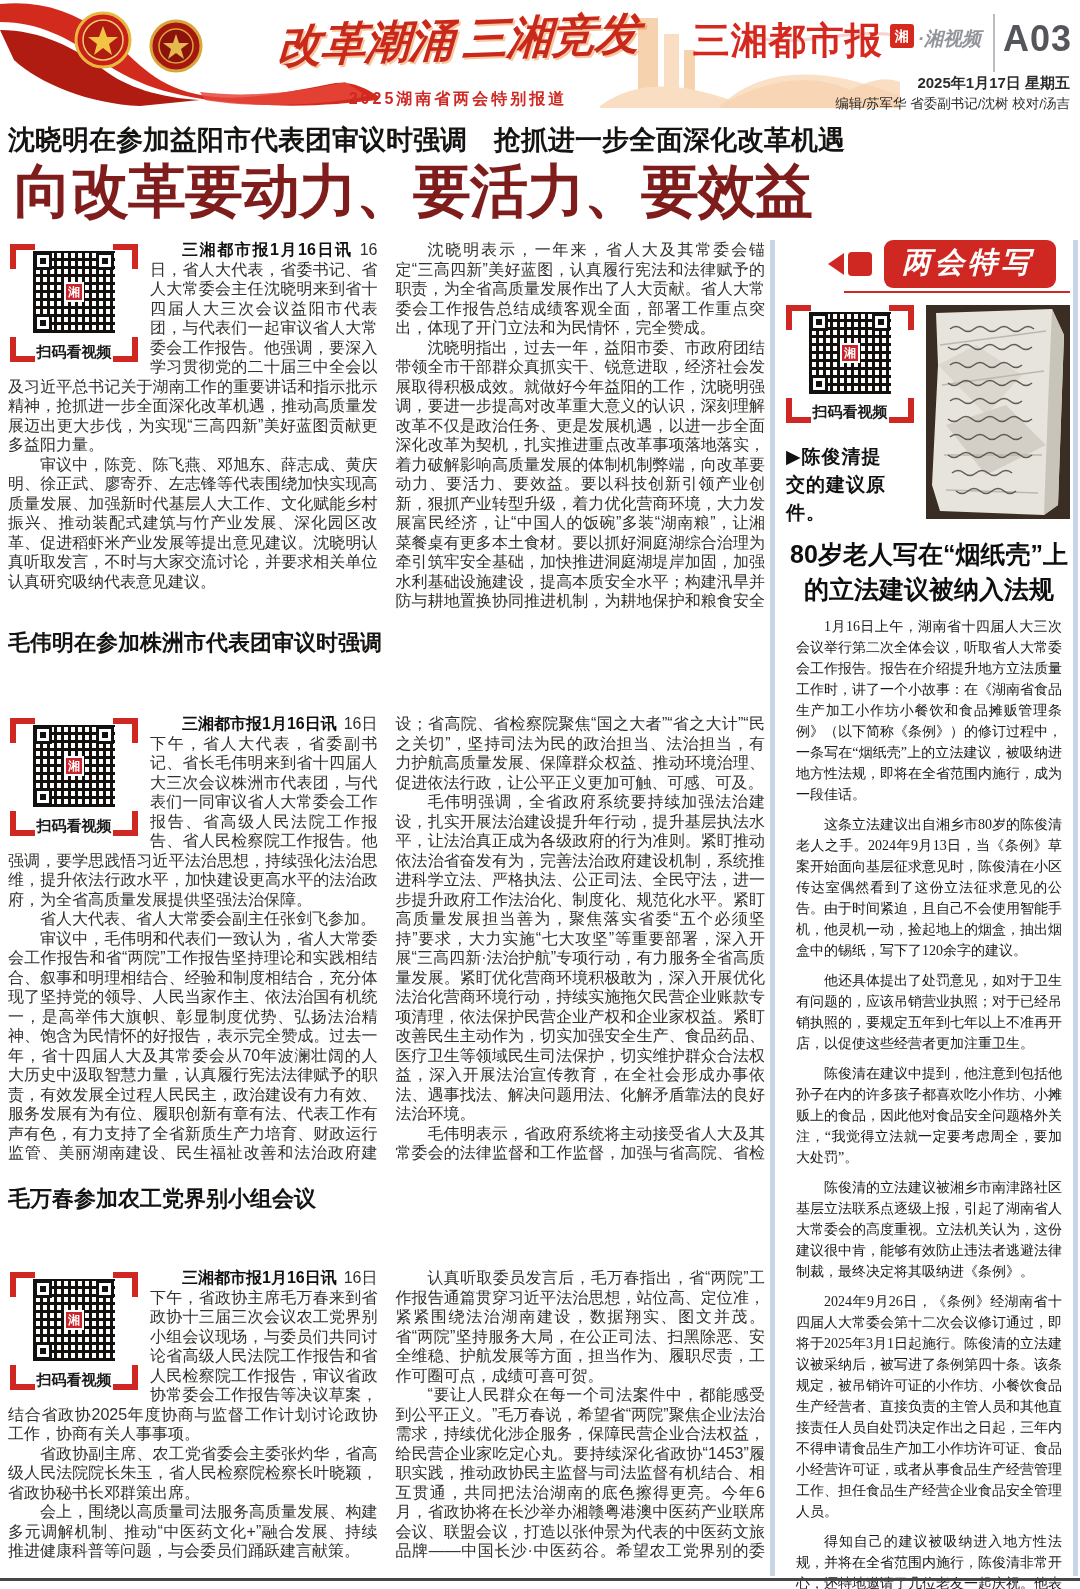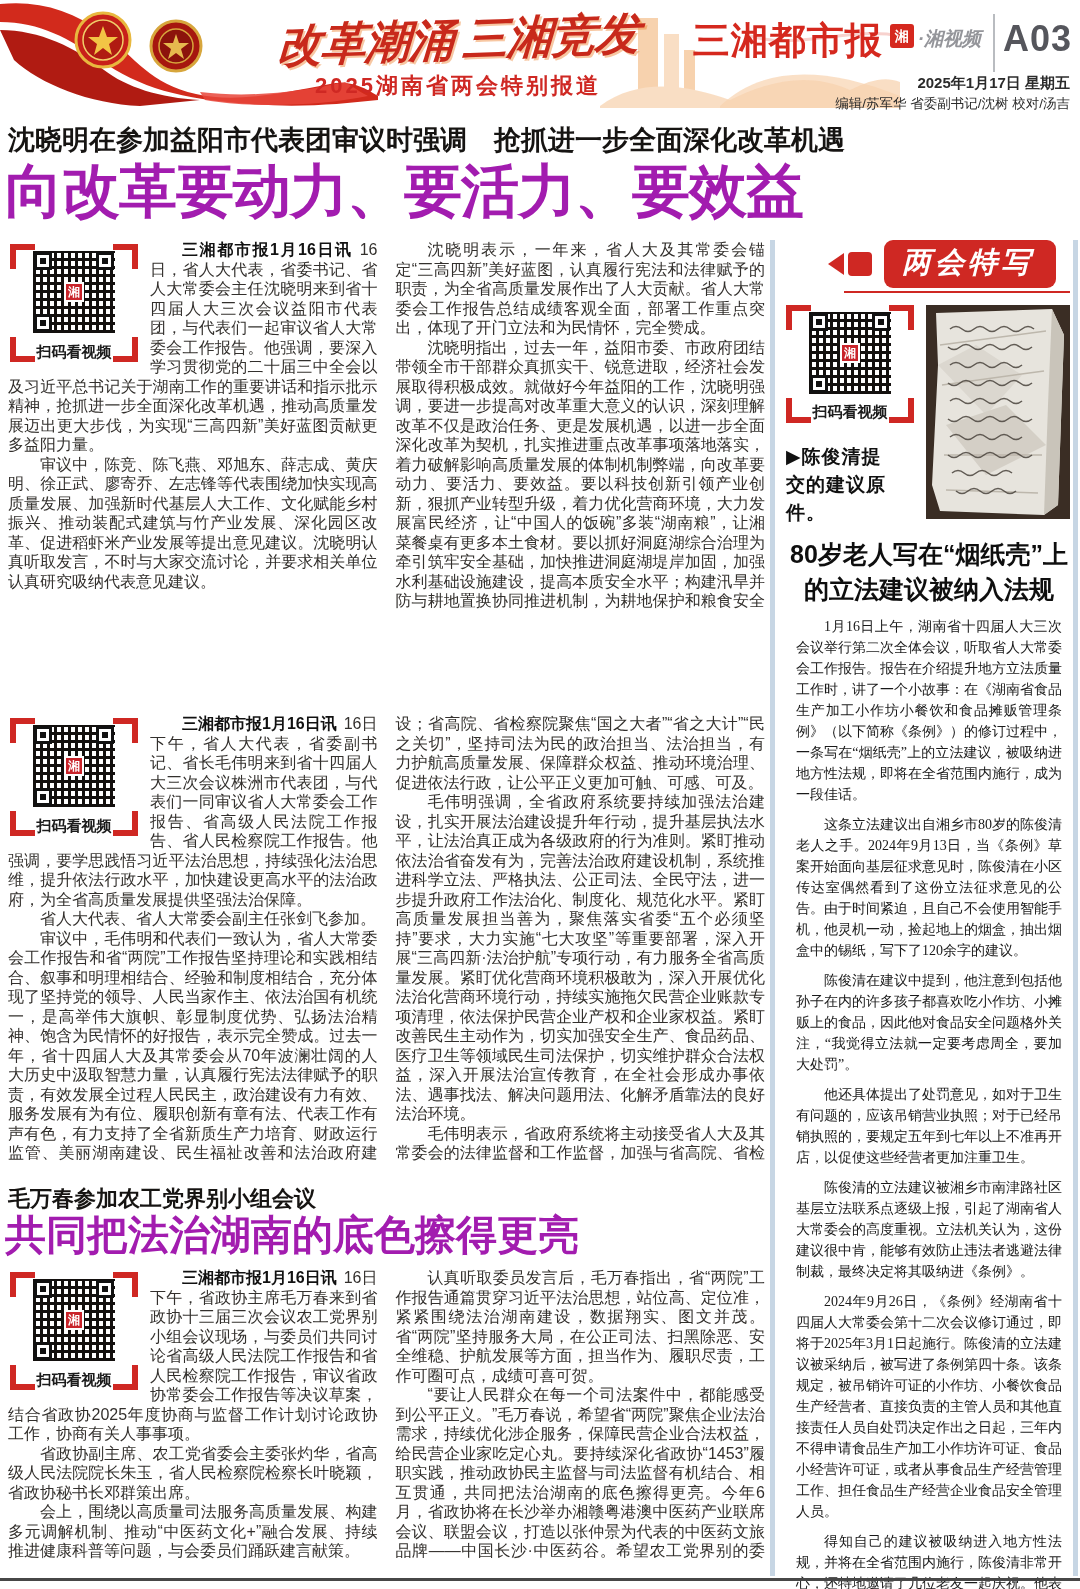--- a/index.html
+++ b/index.html
@@ -11,35 +11,35 @@
   }
   
   .hdr-art { position:absolute; left:0; top:0; }
   .hdr-title { position:absolute; left:258px; top:16px; width:400px; text-align:center; }
   .hdr-calli {
     font-family:"Liberation Serif","DejaVu Serif",serif; font-style:italic; font-weight:900;
     font-size:45px; line-height:1.08; color:#c8291b; letter-spacing:-1px;
     transform:rotate(-2deg) skewX(-5deg); text-shadow:2px 2px 0 rgba(238,130,48,.45);
     white-space:nowrap;
   }
-  .hdr-sub { margin-top:6px; color:#cf2823; font-weight:700; font-size:22px; letter-spacing:3px; white-space:nowrap; }
+  .hdr-sub { margin-top:24px; color:#cf2823; font-weight:700; font-size:16px; letter-spacing:3px; white-space:nowrap; }
   .masthead-row { position:absolute; right:8px; top:10px; display:flex; align-items:flex-start; }
   .mast { color:#d5281e; font-size:37px; font-weight:900; letter-spacing:1px; line-height:1; margin-top:12px; }
   .mastlogo { width:24px; height:24px; background:#d5281e; color:#fff; font-size:14px; text-align:center; line-height:24px; border-radius:3px; margin:14px 4px 0 7px; font-weight:700; }
   .mastsuffix { color:#94959a; font-size:19px; font-style:italic; font-weight:700; margin-top:16px; white-space:nowrap; }
   .hdr-div { width:2px; height:58px; background:#b9bcc0; margin:4px 8px 0 12px; }
   .pageno { color:#55565c; font-size:36px; font-weight:700; line-height:58px; letter-spacing:1px; }
   .hdr-date { position:absolute; right:10px; top:74px; font-size:15px; color:#2b2b2b; font-weight:700; }
   .hdr-staff { position:absolute; right:10px; top:95px; font-size:13.5px; color:#2b2b2b; }
   
   .kicker { position:absolute; left:8px; font-weight:700; color:#161412; white-space:nowrap; }
   .k1 { top:122px; font-size:27px; }
   .k2 { top:628px; font-size:22px; }
   .k3 { top:1184px; font-size:22px; }
-  .headline { position:absolute; left:5px; font-weight:900; color:#a21caf; white-space:nowrap; font-family:"Liberation Sans","DejaVu Sans",sans-serif; }
+  .headline { position:absolute; left:14px; font-weight:900; color:#7f1d1d; white-space:nowrap; font-family:"Liberation Sans","DejaVu Sans",sans-serif; }
   .h1 { top:153px; font-size:58px; letter-spacing:-1px; }
   .h2 { top:652px; font-size:41px; }
   .h3 { top:1208px; font-size:41px; }
   
   .abody {
     position:absolute; left:8px; width:757px; column-count:2; column-gap:18px;
     font-size:16px; line-height:1.22; text-align:justify; color:#33302d;
     word-break:break-all; overflow:hidden;
   }
   .ab1 { top:240px; height:384px; }
@@ -144,20 +144,21 @@
       </div>
       <span class="qrlabel">扫码看视频</span>
     </div>
     <p><b class="dl">三湘都市报1月16日讯</b><span>16日，省人大代表，省委书记、省人大常委会主任沈晓明来到省十四届人大三次会议益阳市代表团，与代表们一起审议省人大常委会工作报告。他强调，要深入学习贯彻党的二十届三中全会以及习近平总书记关于湖南工作的重要讲话和指示批示精神，抢抓进一步全面深化改革机遇，推动高质量发展迈出更大步伐，为实现“三高四新”美好蓝图贡献更多益阳力量。</span></p>
     <p>审议中，陈竞、陈飞燕、邓旭东、薛志成、黄庆明、徐正武、廖寄乔、左志锋等代表围绕加快实现高质量发展、加强新时代基层人大工作、文化赋能乡村振兴、推动装配式建筑与竹产业发展、深化园区改革、促进稻虾米产业发展等提出意见建议。沈晓明认真听取发言，不时与大家交流讨论，并要求相关单位认真研究吸纳代表意见建议。</p>
     <p>沈晓明表示，一年来，省人大及其常委会锚定“三高四新”美好蓝图，认真履行宪法和法律赋予的职责，为全省高质量发展作出了人大贡献。省人大常委会工作报告总结成绩客观全面，部署工作重点突出，体现了开门立法和为民情怀，完全赞成。</p>
     <p>沈晓明指出，过去一年，益阳市委、市政府团结带领全市干部群众真抓实干、锐意进取，经济社会发展取得积极成效。就做好今年益阳的工作，沈晓明强调，要进一步提高对改革重大意义的认识，深刻理解改革不仅是政治任务、更是发展机遇，以进一步全面深化改革为契机，扎实推进重点改革事项落地落实，着力破解影响高质量发展的体制机制弊端，向改革要动力、要活力、要效益。要以科技创新引领产业创新，狠抓产业转型升级，着力优化营商环境，大力发展富民经济，让“中国人的饭碗”多装“湖南粮”，让湘菜餐桌有更多本土食材。要以抓好洞庭湖综合治理为牵引筑牢安全基础，加快推进洞庭湖堤岸加固，加强水利基础设施建设，提高本质安全水平；构建汛旱并防与耕地置换协同推进机制，为耕地保护和粮食安全作出更大贡献。要切实担负起全省“上风口”的责任，扎实打好污染防治攻坚战，为全省生态环境质量改善提供积极助力。</p>
 
   </div>
 
+  <div class="kicker k2">毛伟明在参加株洲市代表团审议时强调</div>
   <div class="abody ab2">
     <div class="qrbox">
       <i class="ck tl"></i>
         <i class="ck tr"></i>
         <i class="ck bl"></i>
         <i class="ck br"></i>
       <div class="qrpat">
         <i class="fp tl"></i>
           <i class="fp tr"></i>
           <i class="fp bl"></i>
@@ -167,21 +168,20 @@
     </div>
     <p><b class="dl">三湘都市报1月16日讯</b><span>16日下午，省人大代表，省委副书记、省长毛伟明来到省十四届人大三次会议株洲市代表团，与代表们一同审议省人大常委会工作报告、省高级人民法院工作报告、省人民检察院工作报告。他强调，要学思践悟习近平法治思想，持续强化法治思维，提升依法行政水平，加快建设更高水平的法治政府，为全省高质量发展提供坚强法治保障。</span></p>
     <p>省人大代表、省人大常委会副主任张剑飞参加。</p>
     <p>审议中，毛伟明和代表们一致认为，省人大常委会工作报告和省“两院”工作报告坚持理论和实践相结合、叙事和明理相结合、经验和制度相结合，充分体现了坚持党的领导、人民当家作主、依法治国有机统一，是高举伟大旗帜、彰显制度优势、弘扬法治精神、饱含为民情怀的好报告，表示完全赞成。过去一年，省十四届人大及其常委会从70年波澜壮阔的人大历史中汲取智慧力量，认真履行宪法法律赋予的职责，有效发展全过程人民民主，政治建设有力有效、服务发展有为有位、履职创新有章有法、代表工作有声有色，有力支持了全省新质生产力培育、财政运行监管、美丽湖南建设、民生福祉改善和法治政府建设；省高院、省检察院聚焦“国之大者”“省之大计”“民之关切”，坚持司法为民的政治担当、法治担当，有力护航高质量发展、保障群众权益、推动环境治理、促进依法行政，让公平正义更加可触、可感、可及。</p>
     <p>毛伟明强调，全省政府系统要持续加强法治建设，扎实开展法治建设提升年行动，提升基层执法水平，让法治真正成为各级政府的行为准则。紧盯推动依法治省奋发有为，完善法治政府建设机制，系统推进科学立法、严格执法、公正司法、全民守法，进一步提升政府工作法治化、制度化、规范化水平。紧盯高质量发展担当善为，聚焦落实省委“五个必须坚持”要求，大力实施“七大攻坚”等重要部署，深入开展“三高四新·法治护航”专项行动，有力服务全省高质量发展。紧盯优化营商环境积极敢为，深入开展优化法治化营商环境行动，持续实施拖欠民营企业账款专项清理，依法保护民营企业产权和企业家权益。紧盯改善民生主动作为，切实加强安全生产、食品药品、医疗卫生等领域民生司法保护，切实维护群众合法权益，深入开展法治宣传教育，在全社会形成办事依法、遇事找法、解决问题用法、化解矛盾靠法的良好法治环境。</p>
     <p>毛伟明表示，省政府系统将主动接受省人大及其常委会的法律监督和工作监督，加强与省高院、省检察院的联动共建，推动行政与司法资源整合、协同发力，在省委的坚强领导下，齐心协力将湖南各项工作干得更加出新出彩。</p>
 
   </div>
 
   <div class="kicker k3">毛万春参加农工党界别小组会议</div>
-  <div class="headline h3">共同把法治湖南的底色擦得更亮</div>
   <div class="abody ab3">
     <div class="qrbox">
       <i class="ck tl"></i>
         <i class="ck tr"></i>
         <i class="ck bl"></i>
         <i class="ck br"></i>
       <div class="qrpat">
         <i class="fp tl"></i>
           <i class="fp tr"></i>
           <i class="fp bl"></i>
@@ -245,22 +245,22 @@
           <path d="M30,186 q6,5 12,0 t12,0 t12,0 t12,0 t12,0"></path>
         </g>
       </svg>
     </div>
 
     <div class="sb-headline">80岁老人写在“烟纸壳”上的立法建议被纳入法规</div>
 
     <div class="sb-body">
       <p>1月16日上午，湖南省十四届人大三次会议举行第二次全体会议，听取省人大常委会工作报告。报告在介绍提升地方立法质量工作时，讲了一个小故事：在《湖南省食品生产加工小作坊小餐饮和食品摊贩管理条例》（以下简称《条例》）的修订过程中，一条写在“烟纸壳”上的立法建议，被吸纳进地方性法规，即将在全省范围内施行，成为一段佳话。</p>
       <p>这条立法建议出自湘乡市80岁的陈俊清老人之手。2024年9月13日，当《条例》草案开始面向基层征求意见时，陈俊清在小区传达室偶然看到了这份立法征求意见的公告。由于时间紧迫，且自己不会使用智能手机，他灵机一动，捡起地上的烟盒，抽出烟盒中的锡纸，写下了120余字的建议。</p>
+      <p>他还具体提出了处罚意见，如对于卫生有问题的，应该吊销营业执照；对于已经吊销执照的，要规定五年到七年以上不准再开店，以促使这些经营者更加注重卫生。</p>
       <p>陈俊清在建议中提到，他注意到包括他孙子在内的许多孩子都喜欢吃小作坊、小摊贩上的食品，因此他对食品安全问题格外关注，“我觉得立法就一定要考虑周全，要加大处罚”。</p>
-      <p>他还具体提出了处罚意见，如对于卫生有问题的，应该吊销营业执照；对于已经吊销执照的，要规定五年到七年以上不准再开店，以促使这些经营者更加注重卫生。</p>
       <p>陈俊清的立法建议被湘乡市南津路社区基层立法联系点逐级上报，引起了湖南省人大常委会的高度重视。立法机关认为，这份建议很中肯，能够有效防止违法者逃避法律制裁，最终决定将其吸纳进《条例》。</p>
       <p>2024年9月26日，《条例》经湖南省十四届人大常委会第十二次会议修订通过，即将于2025年3月1日起施行。陈俊清的立法建议被采纳后，被写进了条例第四十条。该条规定，被吊销许可证的小作坊、小餐饮食品生产经营者、直接负责的主管人员和其他直接责任人员自处罚决定作出之日起，三年内不得申请食品生产加工小作坊许可证、食品小经营许可证，或者从事食品生产经营管理工作、担任食品生产经营企业食品安全管理人员。</p>
       <p>得知自己的建议被吸纳进入地方性法规，并将在全省范围内施行，陈俊清非常开心，还特地邀请了几位老友一起庆祝。他表示，“立法离我们的生活并不遥远，这让我感受到了满满的幸福感！”</p>
       <p>目前，陈俊清提交的建议原件，被“人民代表大会制度湖南实践展”收藏。</p>
     </div>
     <div class="sb-bylines">
       <div>■三湘都市报全媒体记者 杨洁规 丁鹏志</div>
 
     </div>
   </div>

